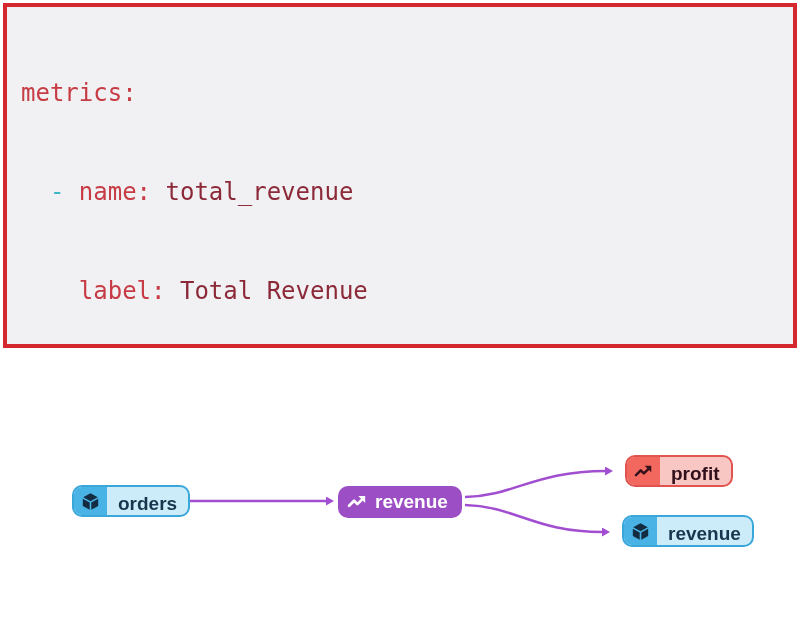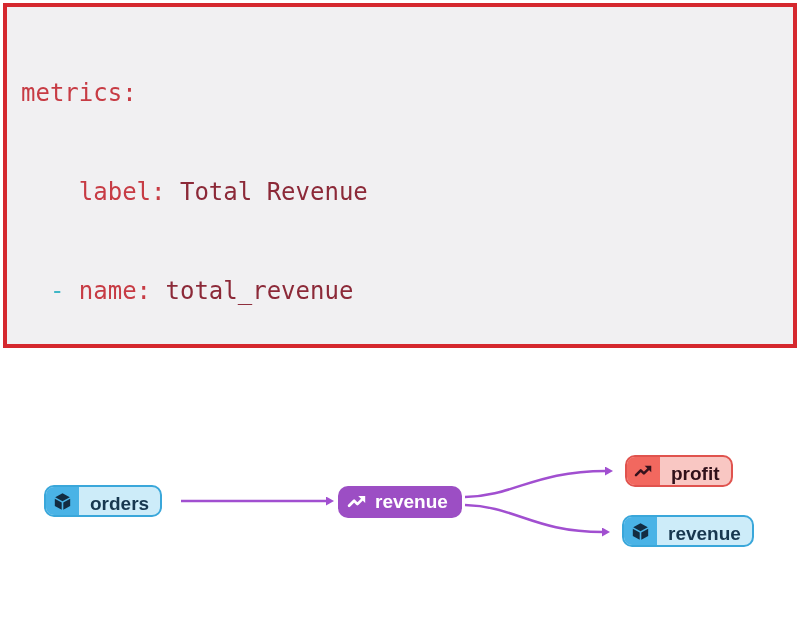--- a/index.html
+++ b/index.html
@@ -33,32 +33,32 @@
 
   .icon-box { width:33px; display:flex; align-items:center; justify-content:center; flex:0 0 33px; }
   .node-label { display:flex; align-items:center; padding:0 11px;margin-top:6px; }
 
   .node-purple { background:#9c4ec4; color:#ffffff; align-items:center;
                  padding:0 14px 0 9px; gap:8px; }
   .node-purple .pIcon { display:flex; align-items:center; }
 
   .node svg { display:block; }
 
-  #node-orders        { left:44px;  top:135px; }
+  #node-orders        { left:72px;  top:135px; }
   #node-revenue-mid   { left:338px; top:136px; }
   #node-profit        { left:625px; top:105px; }
   #node-revenue-right { left:622px; top:165px; }
 </style>
 </head>
 <body>
 
 <div class="code-block">
   <div><span class="yaml-indent"></span><span class="yaml-dash"></span><span class="yaml-key">metrics:</span><span class="yaml-value"></span></div>
+  <div><span class="yaml-indent">  </span><span class="yaml-dash">- </span><span class="yaml-key">name:</span><span class="yaml-value"> total_revenue</span></div>
   <div><span class="yaml-indent">    </span><span class="yaml-dash"></span><span class="yaml-key">label:</span><span class="yaml-value"> Total Revenue</span></div>
-  <div><span class="yaml-indent">  </span><span class="yaml-dash">- </span><span class="yaml-key">name:</span><span class="yaml-value"> total_revenue</span></div>
   <div><span class="yaml-indent">    </span><span class="yaml-dash"></span><span class="yaml-key">model:</span><span class="yaml-value"> ref('fact_sales')</span></div>
   <div><span class="yaml-indent">    </span><span class="yaml-dash"></span><span class="yaml-key">description:</span><span class="yaml-value"> "The total amount of money earned from sales"</span></div>
   <div><span class="yaml-indent">    </span><span class="yaml-dash"></span><span class="yaml-key">calculation_method:</span><span class="yaml-value"> sum</span></div>
   
   
   
   
 </div>
 
 <div class="diagram">

